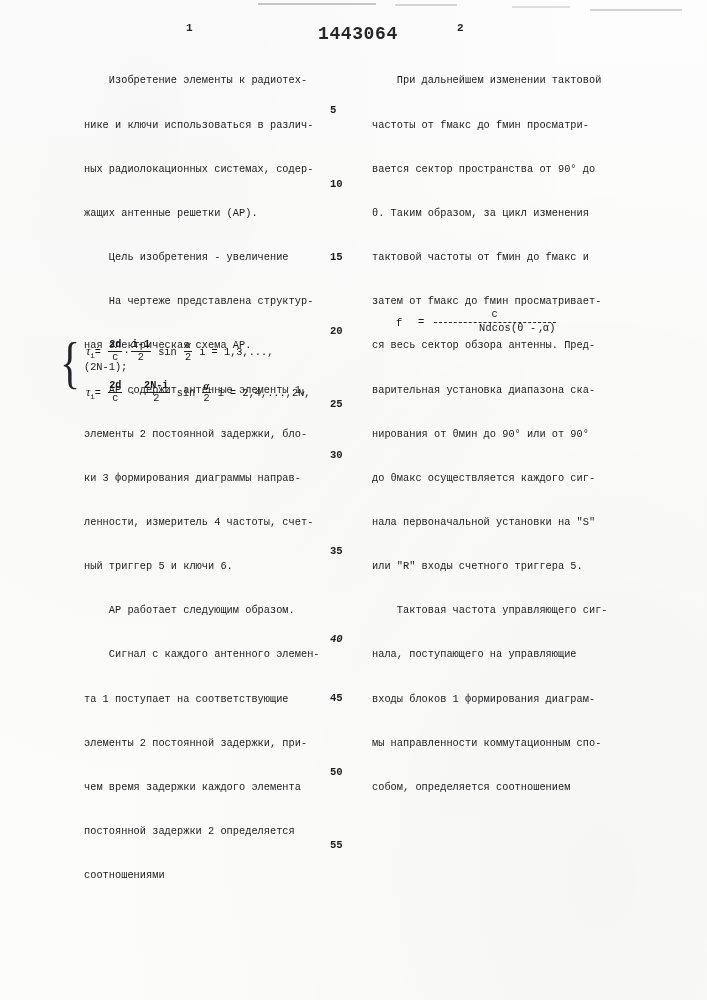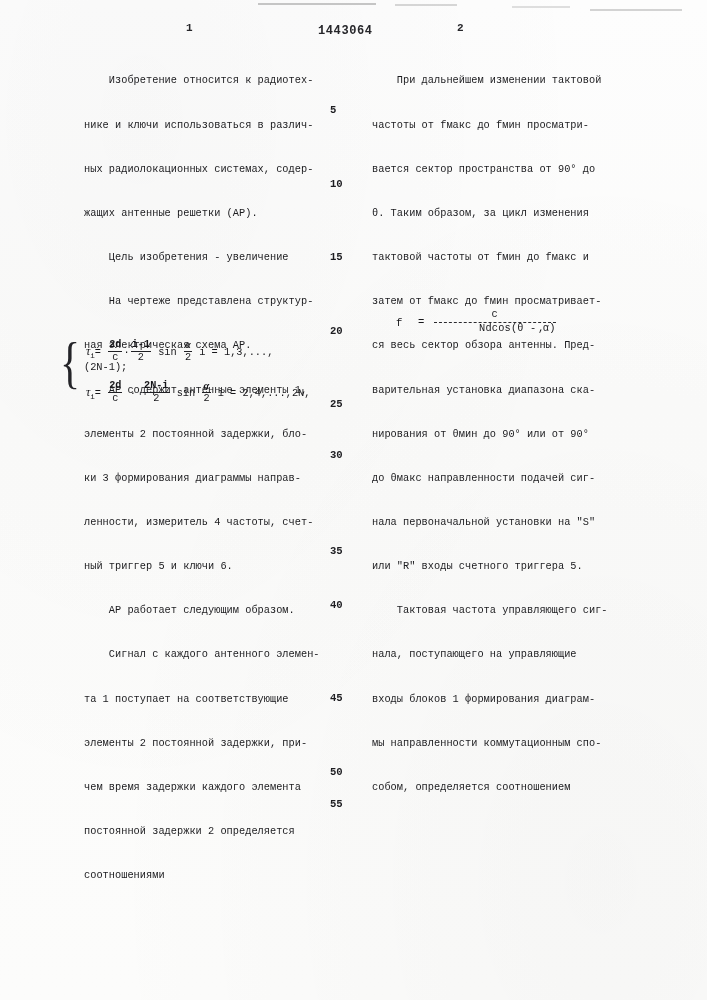--- a/index.html
+++ b/index.html
@@ -42,21 +42,21 @@
     height: 20px;
   }
   .hdr-num {
     position: absolute;
     font-size: 11px;
     font-weight: bold;
     letter-spacing: .3px;
     color: #26262a;
   }
   #hdr-left   { left: 186px; top: 0; }
-  #hdr-center { left: 318px; top: 2px; font-size: 12px; letter-spacing: .6px; }
+  #hdr-center { left: 318px; top: 2px; font-size: 18px; letter-spacing: .6px; }
   #hdr-right  { left: 457px; top: 0; }
 
   
   .column {
     position: absolute;
     top: 44px;
     width: 262px;
     font-size: 10.3px;
     line-height: 14.72px;
     letter-spacing: 0.02px;
@@ -222,28 +222,28 @@
 </div>
 
 <div id="gutter">
   <div class="lnum" style="top:59px;">5</div>
   <div class="lnum" style="top:133px;">10</div>
   <div class="lnum" style="top:206px;">15</div>
   <div class="lnum" style="top:280px;">20</div>
   <div class="lnum" style="top:353px;">25</div>
   <div class="lnum" style="top:404px;">30</div>
   <div class="lnum" style="top:500px;">35</div>
-  <div class="lnum" style="top:554px;">40</div>
+  <div class="lnum" style="top:588px;font-style:italic;">40</div>
   <div class="lnum" style="top:647px;">45</div>
   <div class="lnum" style="top:721px;">50</div>
-  <div class="lnum" style="top:753px;">55</div>
+  <div class="lnum" style="top:794px;">55</div>
 </div>
 
 <div class="column" id="col-left">
-  <div class="line">    Изобретение относится к радиотех-</div>
+  <div class="line">    Изобретение элементы к радиотех-</div>
   <div class="line">нике и ключи использоваться в различ-</div>
   <div class="line">ных радиолокационных системах, содер-</div>
   <div class="line">жащих антенные решетки (АР).</div>
   <div class="line">    Цель изобретения - увеличение</div>
   <div class="line">    На чертеже представлена структур-</div>
   <div class="line">ная электрическая схема АР.</div>
   <div class="line">    АР содержит антенные элементы 1,</div>
   <div class="line">элементы 2 постоянной задержки, бло-</div>
   <div class="line">ки 3 формирования диаграммы направ-</div>
   <div class="line">ленности, измеритель 4 частоты, счет-</div>
@@ -347,21 +347,21 @@
 <div class="column" id="col-right">
   <div class="line">    При дальнейшем изменении тактовой</div>
   <div class="line">частоты от fмакс до fмин просматри-</div>
   <div class="line">вается сектор пространства от 90° до</div>
   <div class="line">θ. Таким образом, за цикл изменения</div>
   <div class="line">тактовой частоты от fмин до fмакс и</div>
   <div class="line">затем от fмакс до fмин просматривает-</div>
   <div class="line">ся весь сектор обзора антенны. Пред-</div>
   <div class="line">варительная установка диапазона ска-</div>
   <div class="line">нирования от θмин до 90° или от 90°</div>
-  <div class="line">до θмакс направленности подачей сиг-</div>
+  <div class="line">до θмакс осуществляется каждого сиг-</div>
   <div class="line">нала первоначальной установки на "S"</div>
   <div class="line">или "R" входы счетного триггера 5.</div>
   <div class="line">    Тактовая частота управляющего сиг-</div>
   <div class="line">нала, поступающего на управляющие</div>
   <div class="line">входы блоков 1 формирования диаграм-</div>
   <div class="line">мы направленности коммутационным спо-</div>
   <div class="line">собом, определяется соотношением</div>
 
   
   <div class="line blank">&nbsp;</div>

